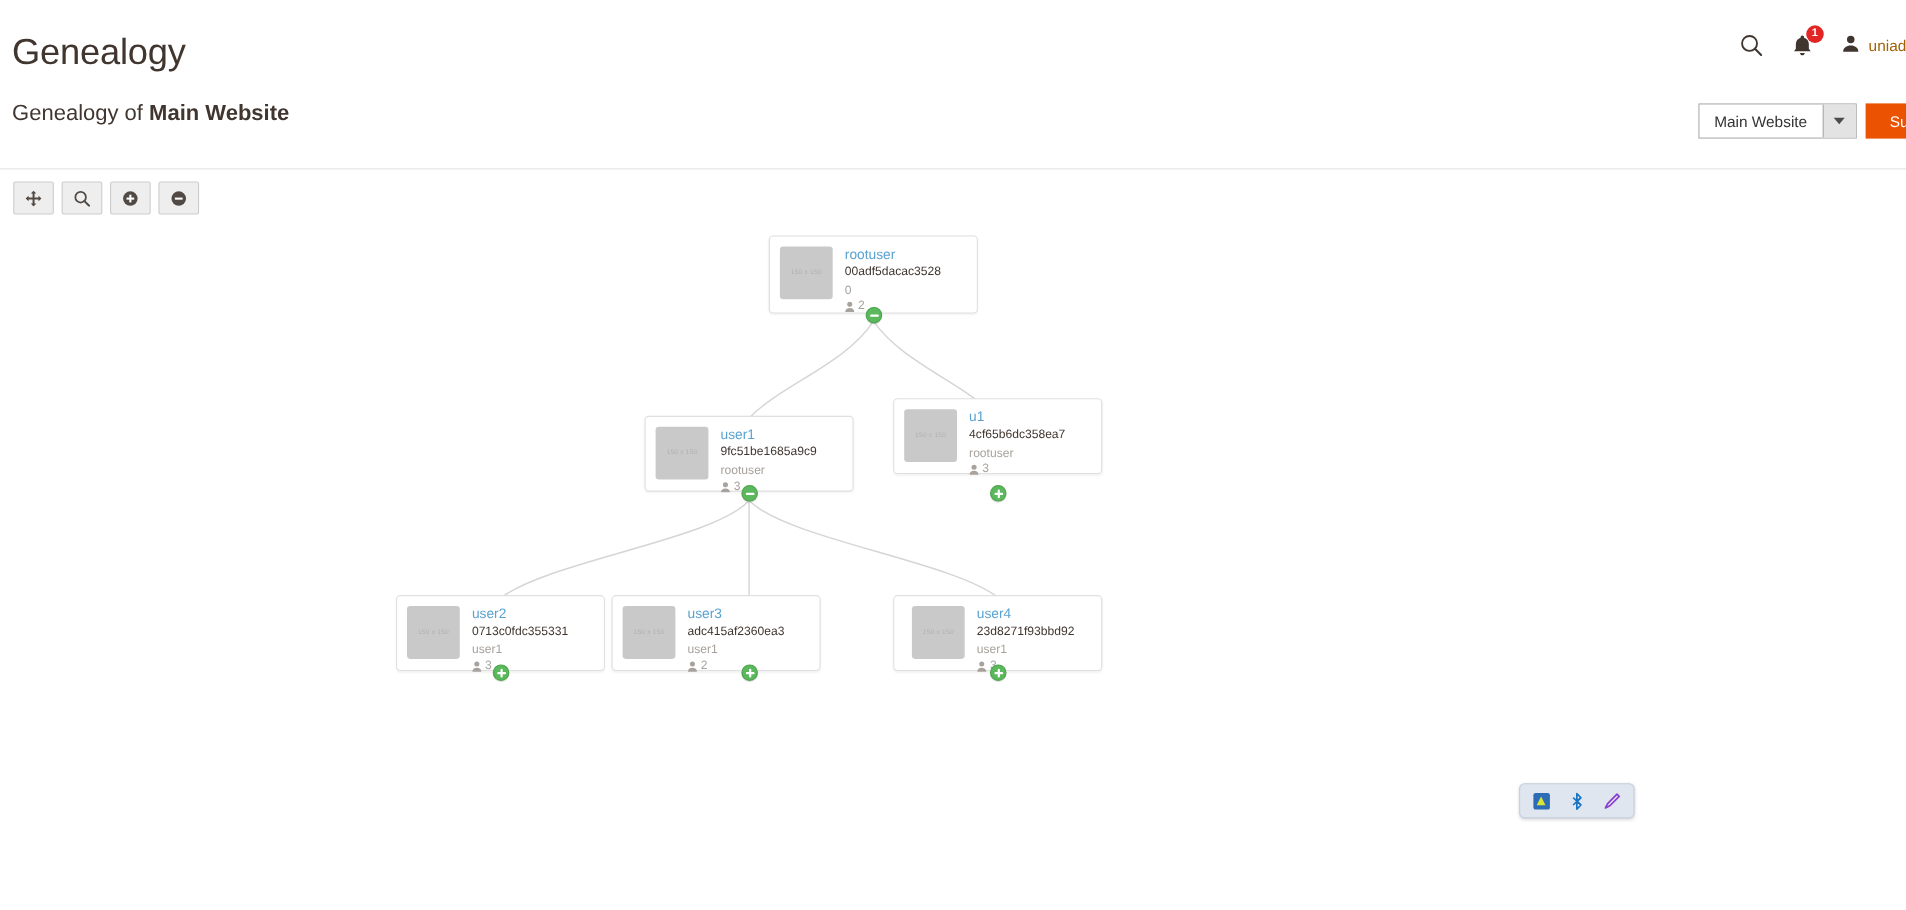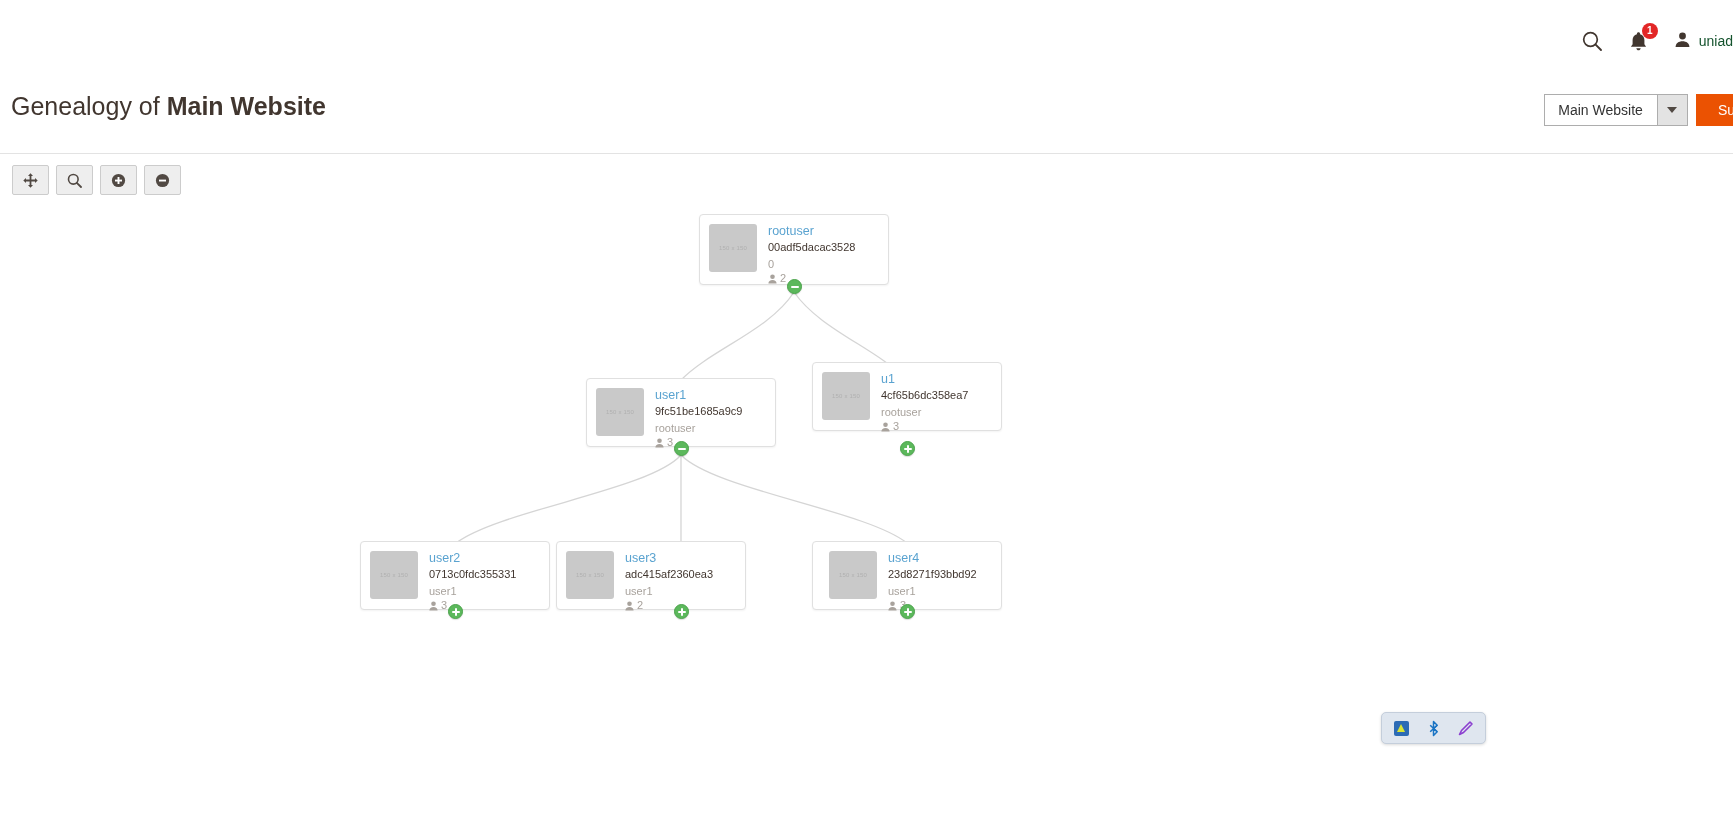--- a/index.html
+++ b/index.html
@@ -58,37 +58,37 @@
     height: 16px;
     border-radius: 8px;
     text-align: center;
     padding: 0 3px;
   }
   .user-area {
     display: flex;
     align-items: center;
     gap: 8px;
     font-size: 14px;
-    color: #14532d;
+    color: #a16207;
     white-space: nowrap;
     cursor: pointer;
     text-align: right;
   }
 
   
   .sub-header {
     position: relative;
     height: 62px;
     border-bottom: 1px solid #e3e3e3;
   }
   .sub-title {
     position: absolute;
     left: 11px;
     top: 0px;
-    font-size: 25px;
+    font-size: 20px;
     font-weight: 400;
     color: #41362f;
   }
   .sub-title b { font-weight: 700; }
   .sub-actions {
     position: absolute;
     right: -24px;
     top: 2px;
     display: flex;
     align-items: stretch;
@@ -281,20 +281,21 @@
     display: flex;
     align-items: center;
     justify-content: center;
     cursor: pointer;
   }
 </style>
 </head>
 <body>
 
 <div class="page-header">
+  <div class="page-title">Genealogy</div>
 
   <div class="header-right">
     <span class="icon-btn search-icon">
       <svg width="22" height="22" viewBox="0 0 22 22">
         <circle cx="9.5" cy="9.5" r="6.8" fill="none" stroke="#41362f" stroke-width="1.7"></circle>
         <line x1="14.4" y1="14.4" x2="20" y2="20" stroke="#41362f" stroke-width="1.9" stroke-linecap="round"></line>
       </svg>
     </span>
 
     <span class="icon-btn bell-wrap">

